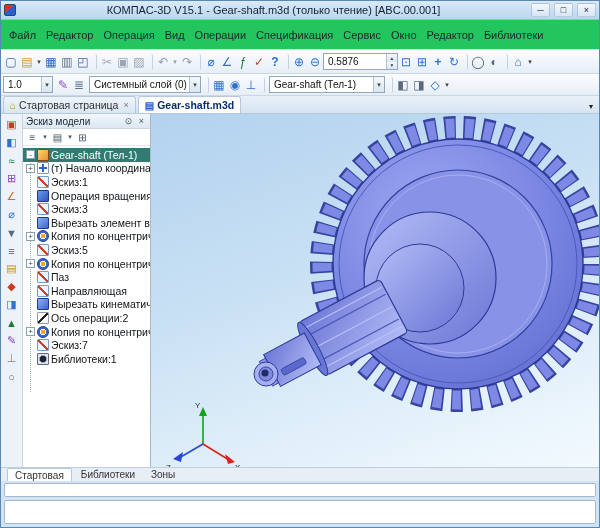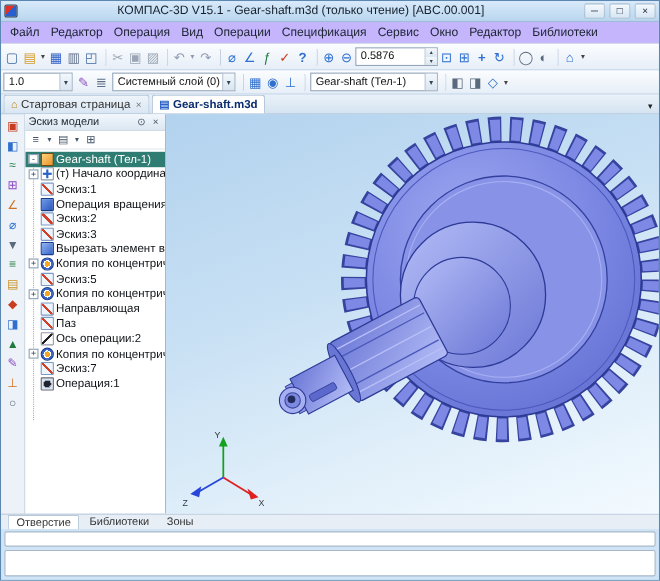--- a/index.html
+++ b/index.html
@@ -7,38 +7,38 @@
   .window{width:600px;height:528px;border:1px solid #5b87b0;background:#cfe4f6;display:flex;flex-direction:column;}
   
   .titlebar{height:19px;flex:none;display:flex;align-items:center;gap:4px;padding:0 3px;
     background:linear-gradient(#d9eafa,#b9d6ef);border-bottom:1px solid #9fbcd8;}
   .appicon{width:12px;height:12px;flex:none;border:1px solid #345;border-radius:2px;
     background:linear-gradient(135deg,#e03028 0 45%,#2a5fd0 45% 100%);}
   .title{flex:1;text-align:center;font-size:11px;color:#15202e;white-space:nowrap;overflow:hidden;}
   .winbtn{width:19px;height:14px;flex:none;display:flex;align-items:center;justify-content:center;
     font-size:9px;color:#223;border:1px solid rgba(90,120,150,.35);background:linear-gradient(#f4f9fd,#d6e6f4);border-radius:2px;}
   
-  .menubar{height:20px;flex:none;display:flex;align-items:center;padding-left:3px;background:#c4b5fd;border-bottom:1px solid #d2dce8;}
+  .menubar{height:30px;flex:none;display:flex;align-items:center;padding-left:3px;background:#22c55e;border-bottom:1px solid #d2dce8;}
   .mitem{font-size:11px;color:#1b2430;padding:0 5px;white-space:nowrap;}
   
   .tbrow{flex:none;display:flex;align-items:center;flex-wrap:nowrap;overflow:hidden;
     background:linear-gradient(#fbfdff,#e6eef7);border-bottom:1px solid #ccd7e4;}
   .tb1{height:24px;padding:0 2px;}
   .tb2{height:22px;padding:0 2px;gap:2px;}
   .tbset{display:flex;align-items:center;}
   .tbtn{width:16px;height:18px;display:flex;align-items:center;justify-content:center;font-size:12px;border-radius:2px;flex:none;}
   .tbtn[data-name="separator"]{width:4px;height:16px;border-right:1px solid #c4d1e0;margin:0 2px;}
   .sm{width:15px;height:15px;font-size:10px;}
   .combo{height:17px;background:#fff;border:1px solid #93a6bc;display:flex;align-items:center;font-size:10px;color:#111;flex:none;}
   .cval{padding:0 3px 0 4px;flex:1;white-space:nowrap;overflow:hidden;}
   .carrow{width:11px;height:100%;border-left:1px solid #b4c3d4;background:linear-gradient(#f3f8fc,#dae5f0);
     display:flex;align-items:center;justify-content:center;font-size:7px;color:#345;}
   .spin{width:11px;height:100%;border-left:1px solid #b4c3d4;display:flex;flex-direction:column;}
   .spin span{flex:1;display:flex;align-items:center;justify-content:center;font-size:5.5px;color:#345;background:linear-gradient(#f3f8fc,#dae5f0);}
-  .w46{width:63px;} .w112{width:112px;} .w116{width:116px;}
+  .w46{width:50px;} .w112{width:112px;} .w116{width:116px;}
   
   .tabbar{height:18px;flex:none;display:flex;align-items:flex-end;padding:0 2px;
     background:linear-gradient(#e9f1f9,#d5e4f2);border-bottom:1px solid #b7c8da;}
   .dtabs{display:flex;gap:2px;align-items:flex-end;}
   .dtab{display:flex;align-items:center;gap:3px;height:17px;padding:0 6px;font-size:10.5px;color:#333;
     border:1px solid #b7c8da;border-bottom:none;border-radius:3px 3px 0 0;background:linear-gradient(#eef4fa,#d9e6f2);white-space:nowrap;}
   .dtab[data-active="true"]{background:#fff;color:#0a2d6e;font-weight:bold;}
   .dtabicon{font-size:10px;}
   .dtabclose{font-size:9px;color:#777;margin-left:2px;}
   .dtabclose:empty{display:none;}
@@ -266,25 +266,20 @@
             <span class="ticon" data-name="tree-item-icon" data-icon="sketch"></span>
             <span class="tlabel" data-name="tree-item-label">Эскиз:1</span>
           </div>
 
           <div class="trow" data-name="tree-item">
             <span class="texp" data-name="tree-expander"></span>
             <span class="ticon" data-name="tree-item-icon" data-icon="revolve"></span>
             <span class="tlabel" data-name="tree-item-label">Операция вращения:</span>
           </div>
 
-          <div class="trow" data-name="tree-item">
-            <span class="texp" data-name="tree-expander"></span>
-            <span class="ticon" data-name="tree-item-icon" data-icon="sketch"></span>
-            <span class="tlabel" data-name="tree-item-label">Эскиз:2</span>
-          </div>
 
           <div class="trow" data-name="tree-item">
             <span class="texp" data-name="tree-expander"></span>
             <span class="ticon" data-name="tree-item-icon" data-icon="sketch"></span>
             <span class="tlabel" data-name="tree-item-label">Эскиз:3</span>
           </div>
 
 
           <div class="trow" data-name="tree-item">
             <span class="texp" data-name="tree-expander"></span>
@@ -306,29 +301,34 @@
 
           <div class="trow" data-name="tree-item">
             <span class="texp" data-name="tree-expander">+</span>
             <span class="ticon" data-name="tree-item-icon" data-icon="pattern"></span>
             <span class="tlabel" data-name="tree-item-label">Копия по концентрич</span>
           </div>
 
           <div class="trow" data-name="tree-item">
             <span class="texp" data-name="tree-expander"></span>
             <span class="ticon" data-name="tree-item-icon" data-icon="sketch"></span>
+            <span class="tlabel" data-name="tree-item-label">Паз</span>
+          </div>
+
+          <div class="trow" data-name="tree-item">
+            <span class="texp" data-name="tree-expander"></span>
+            <span class="ticon" data-name="tree-item-icon" data-icon="sketch"></span>
             <span class="tlabel" data-name="tree-item-label">Направляющая</span>
           </div>
 
           <div class="trow" data-name="tree-item">
             <span class="texp" data-name="tree-expander"></span>
-            <span class="ticon" data-name="tree-item-icon" data-icon="sketch"></span>
-            <span class="tlabel" data-name="tree-item-label">Паз</span>
-          </div>
-
+            <span class="ticon" data-name="tree-item-icon" data-icon="cut"></span>
+            <span class="tlabel" data-name="tree-item-label">Вырезать кинематич</span>
+          </div>
 
           <div class="trow" data-name="tree-item">
             <span class="texp" data-name="tree-expander"></span>
             <span class="ticon" data-name="tree-item-icon" data-icon="axis"></span>
             <span class="tlabel" data-name="tree-item-label">Ось операции:2</span>
           </div>
 
           <div class="trow" data-name="tree-item">
             <span class="texp" data-name="tree-expander">+</span>
             <span class="ticon" data-name="tree-item-icon" data-icon="pattern"></span>
@@ -337,21 +337,21 @@
 
           <div class="trow" data-name="tree-item">
             <span class="texp" data-name="tree-expander"></span>
             <span class="ticon" data-name="tree-item-icon" data-icon="sketch"></span>
             <span class="tlabel" data-name="tree-item-label">Эскиз:7</span>
           </div>
 
           <div class="trow" data-name="tree-item">
             <span class="texp" data-name="tree-expander"></span>
             <span class="ticon" data-name="tree-item-icon" data-icon="hole"></span>
-            <span class="tlabel" data-name="tree-item-label">Операция:1</span>
+            <span class="tlabel" data-name="tree-item-label">Библиотеки:1</span>
           </div>
         </div>
     </div>
 
     <div class="viewport" data-name="model-viewport">
       <svg width="448" height="368" viewBox="0 0 448 368" data-name="model-canvas">
         <defs>
           <radialGradient id="gFace" cx="38%" cy="32%" r="85%">
             <stop offset="0" stop-color="#9ea9f1"></stop>
             <stop offset="55%" stop-color="#7a86e2"></stop>
@@ -403,21 +403,21 @@
           <text x="84" y="356" font-size="8" fill="#333" data-name="axis-x-label">X</text>
           <text x="44" y="294" font-size="8" fill="#333" data-name="axis-y-label">Y</text>
           <text x="15" y="356" font-size="8" fill="#333" data-name="axis-z-label">Z</text>
         </g>
       </svg>
     </div>
   </div>
 
   <div class="bstrip" data-name="document-mode-tabs">
 
-  <span class="btab" data-name="mode-tab" data-active="true">Отверстие</span>
+  <span class="btab" data-name="mode-tab" data-active="true">Стартовая</span>
       <span class="btab" data-name="mode-tab" data-active="false">Библиотеки</span>
       <span class="btab" data-name="mode-tab" data-active="false">Зоны</span>
     </div>
 
   <div class="pbars" data-name="bottom-panels">
     <div class="pbar1" data-name="property-bar"></div>
     <div class="pbar2" data-name="message-bar"></div>
   </div>
 
 </div>

